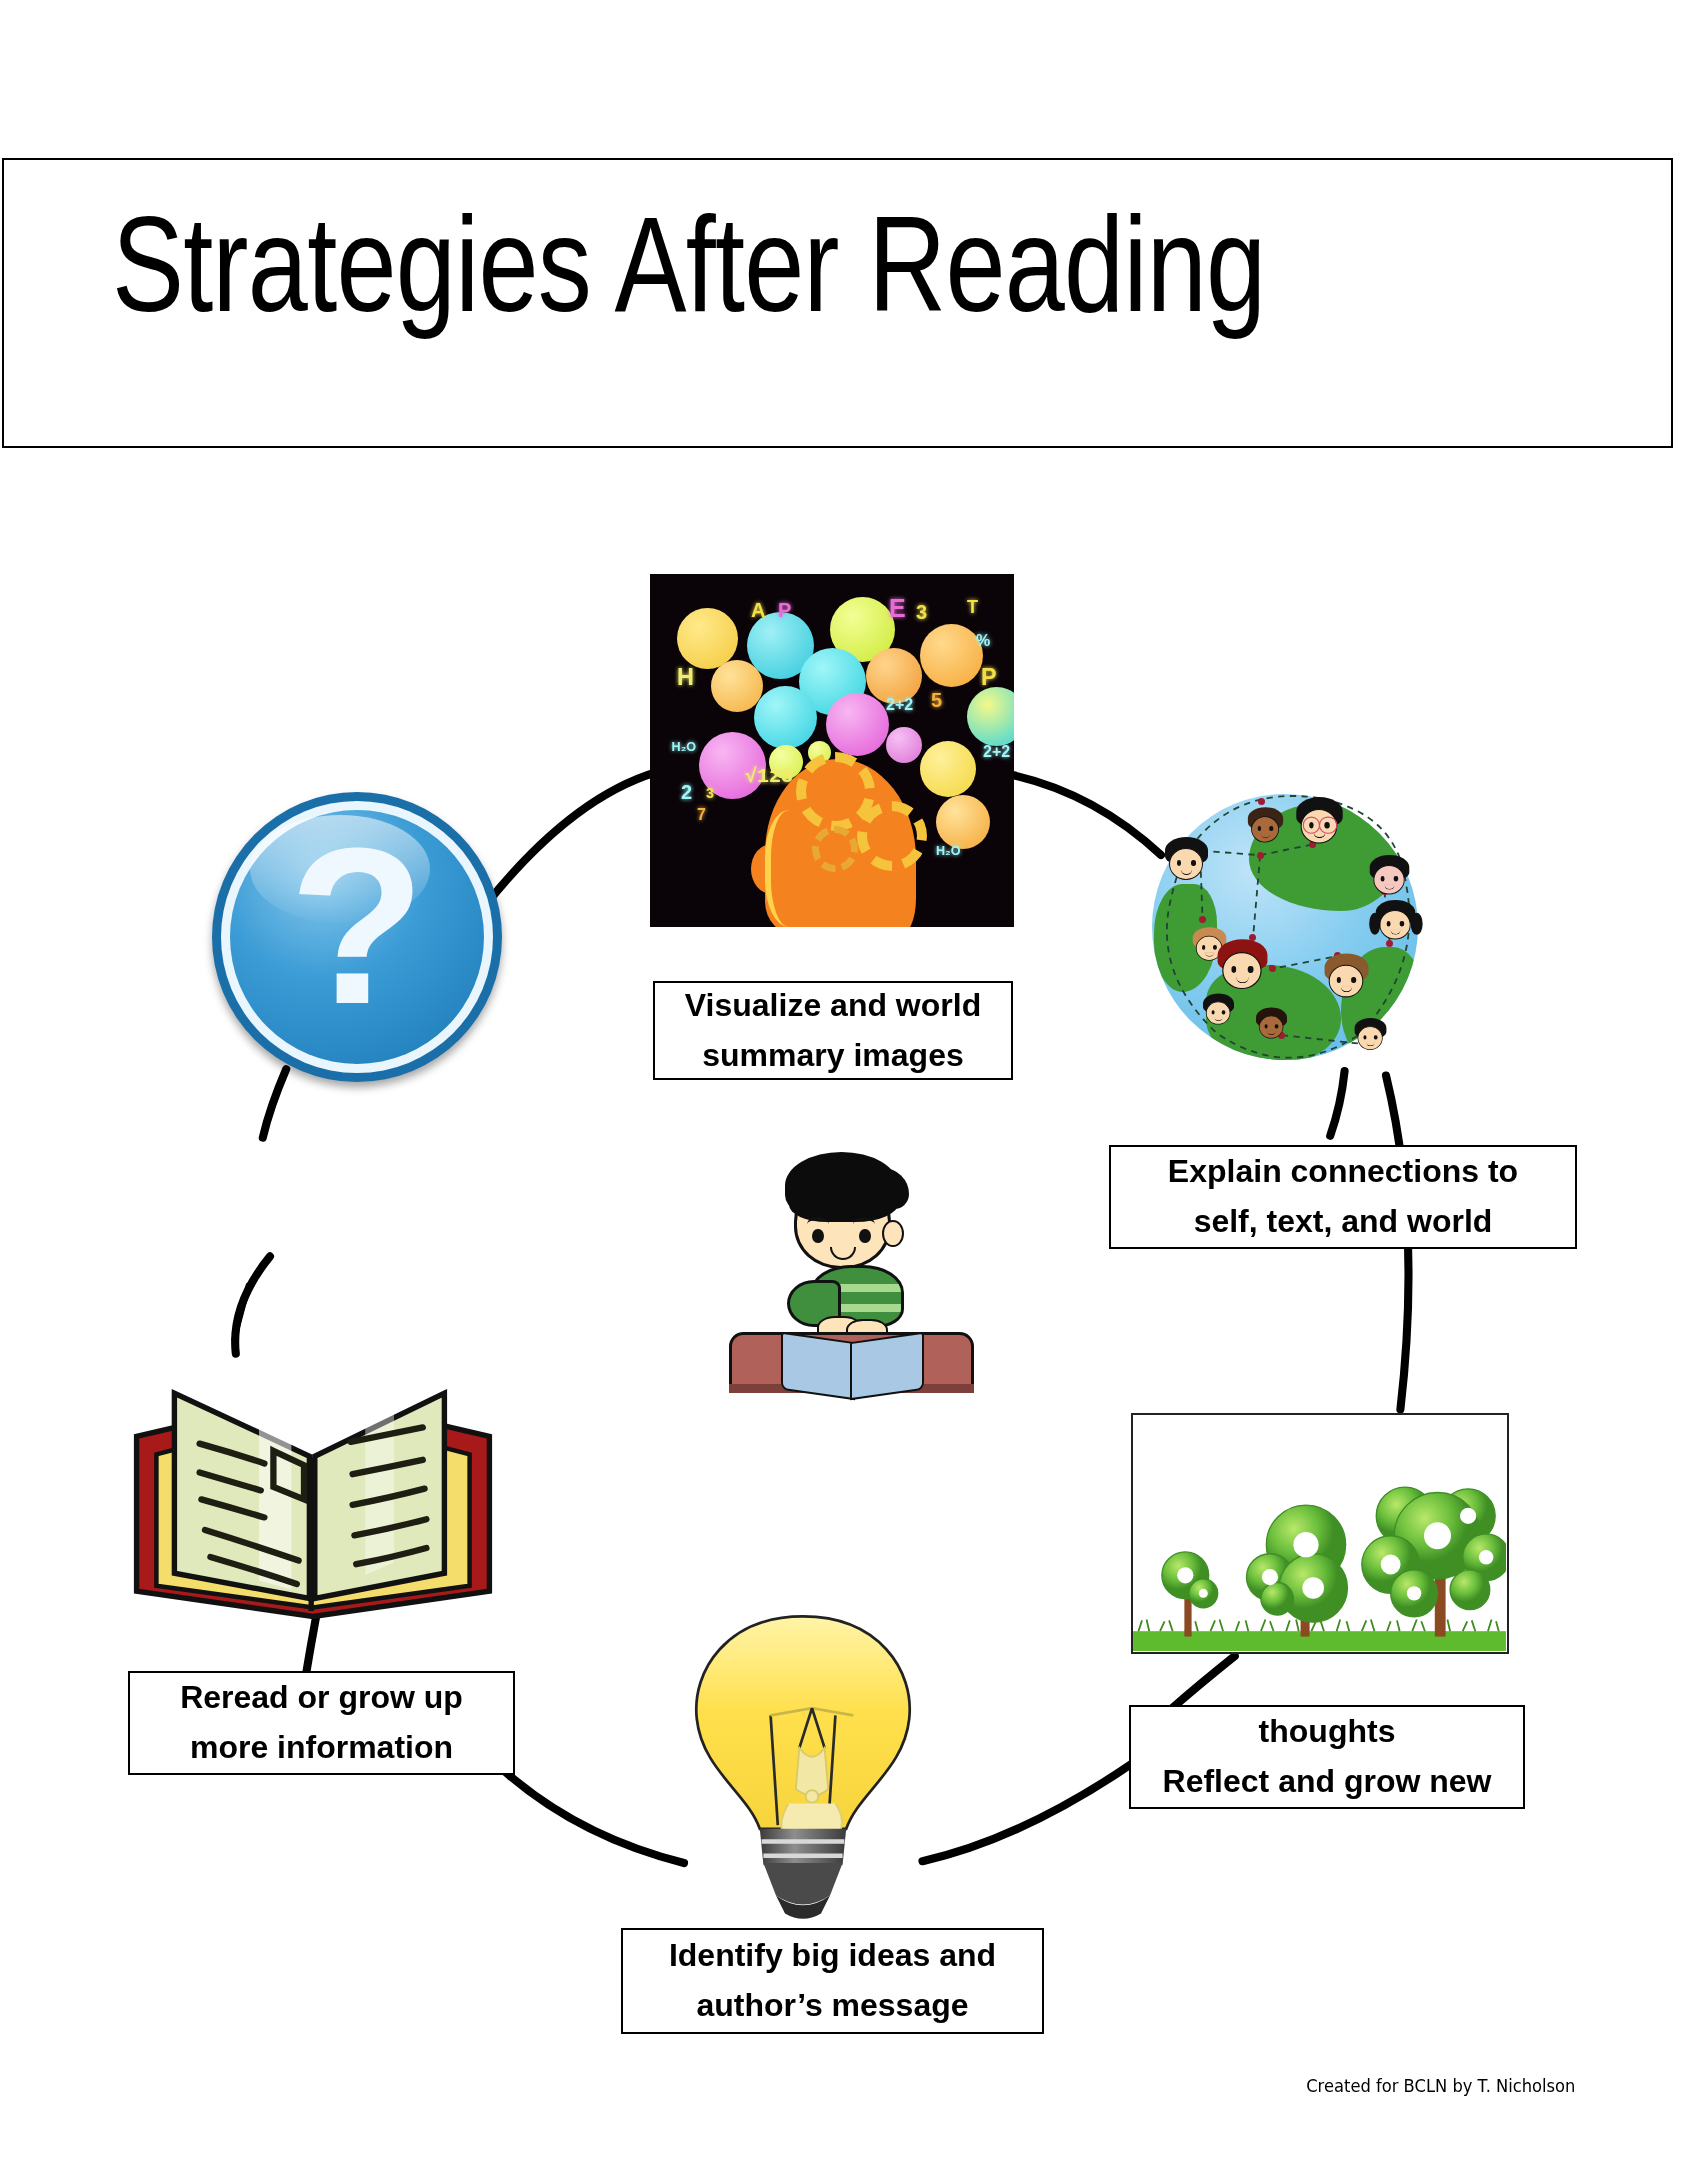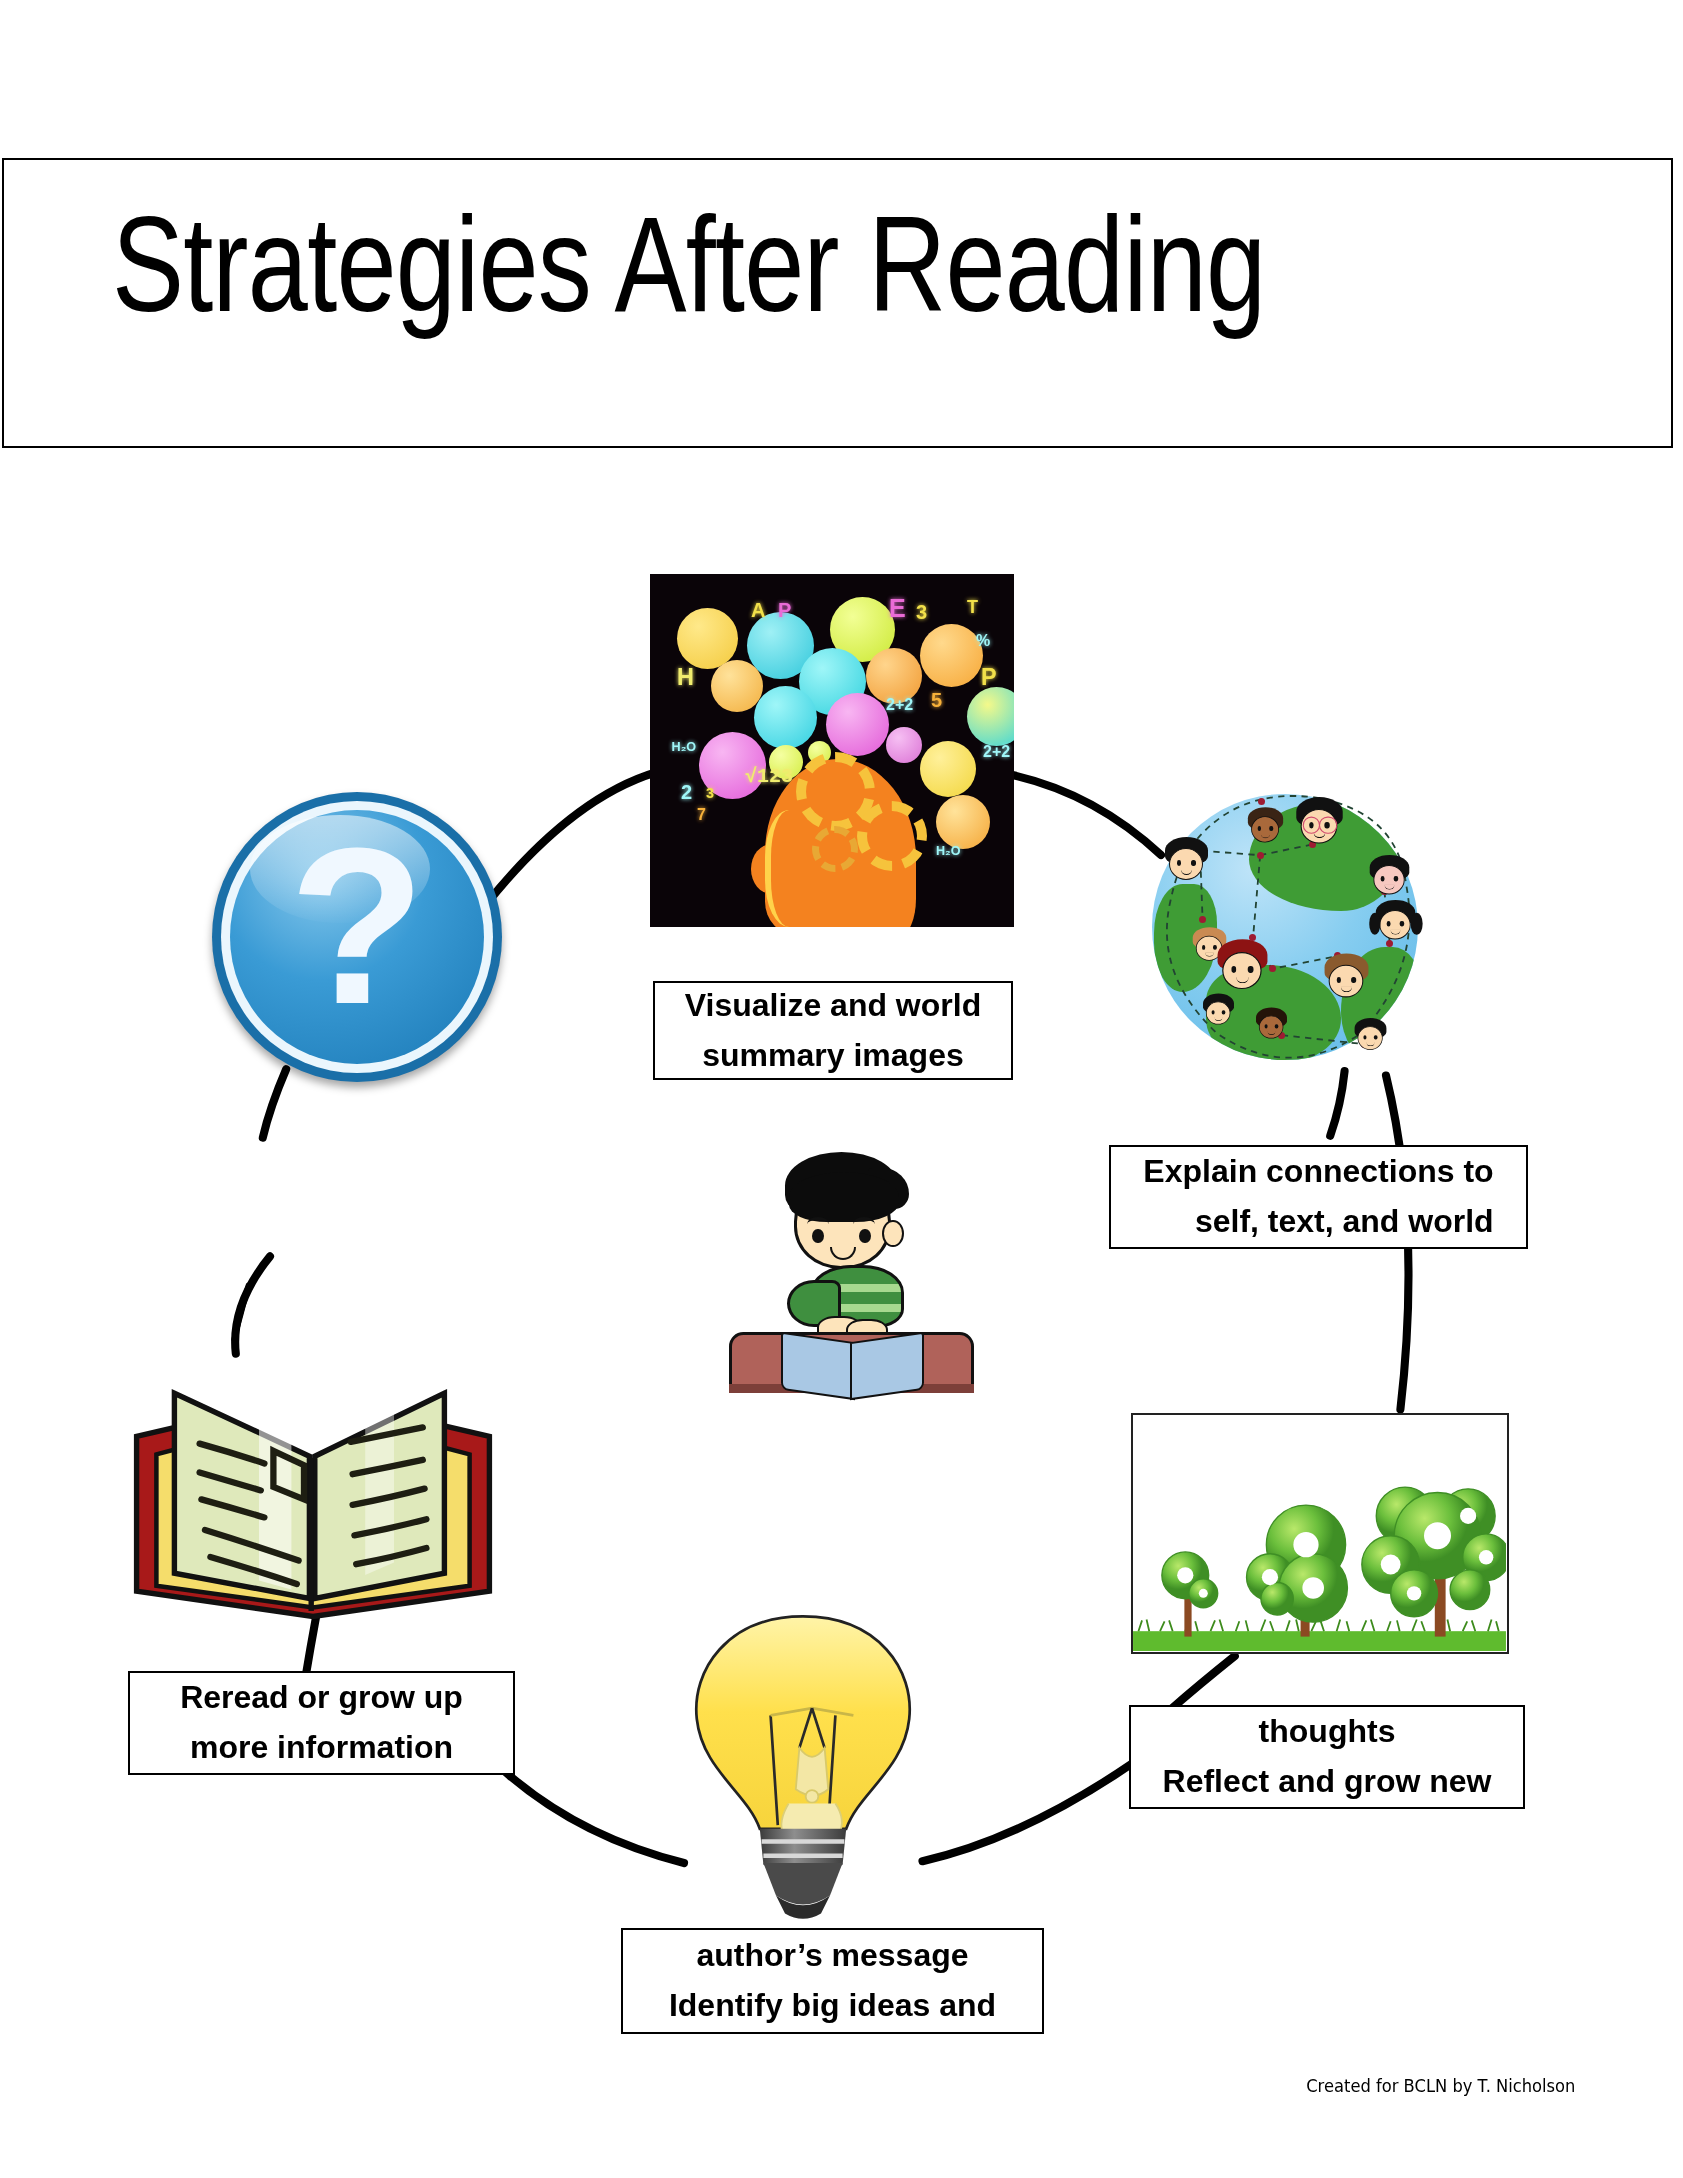--- a/index.html
+++ b/index.html
@@ -441,21 +441,21 @@
     </div>
     <div class="kid" style="left:211px;top:227px;transform:scale(0.74);">
       <div class="hair"></div>
         <div class="face"></div>
         <div class="eye l"></div>
         <div class="eye r"></div>
         <div class="mouth"></div>
     </div>
   </div>
 
-  <div class="caption-box" id="cap-explain" style="left:1109px; top:1145px; width:419px; height:104px;text-align:right;">
+  <div class="caption-box" id="cap-explain" style="left:1109px; top:1145px; width:468px; height:104px;">
     <div>
       <span>Explain connections to</span>
       <span>self, text, and world</span>
     </div>
   </div>
 
   <div class="node-img" id="boy-image">
 
     <div style="position:absolute;left:54px;top:0px;width:113px;height:67px;background:#0c0c0c;border-radius:56% 56% 36% 40%;"></div>
     <div style="position:absolute;left:137px;top:16px;width:41px;height:41px;background:#0c0c0c;border-radius:10% 70% 40% 60%;"></div>
@@ -617,21 +617,21 @@
       <path d="M94 266 L186 266" stroke="#d8d8d8" stroke-width="5"></path>
       <path d="M96 282 L184 282" stroke="#d8d8d8" stroke-width="5"></path>
       <path d="M100 298 L180 298" stroke="#d8d8d8" stroke-width="5"></path>
       <path d="M96 290 L184 290 L170 326 Q140 346 110 326 Z" fill="#4a4a4a"></path>
       <path d="M110 326 Q140 348 170 326 L160 346 Q140 358 120 346 Z" fill="#2b2b2b"></path>
     </svg>
   </div>
 
   <div class="caption-box" id="cap-identify" style="left:621px; top:1928px; width:423px; height:106px;">
     <div>
+      <span>Identify big ideas and</span>
       <span>author’s message</span>
-      <span>Identify big ideas and</span>
     </div>
   </div>
 
 </div>
 
 <div id="credit">Created for BCLN by T. Nicholson</div>
 
 
 </body></html>

